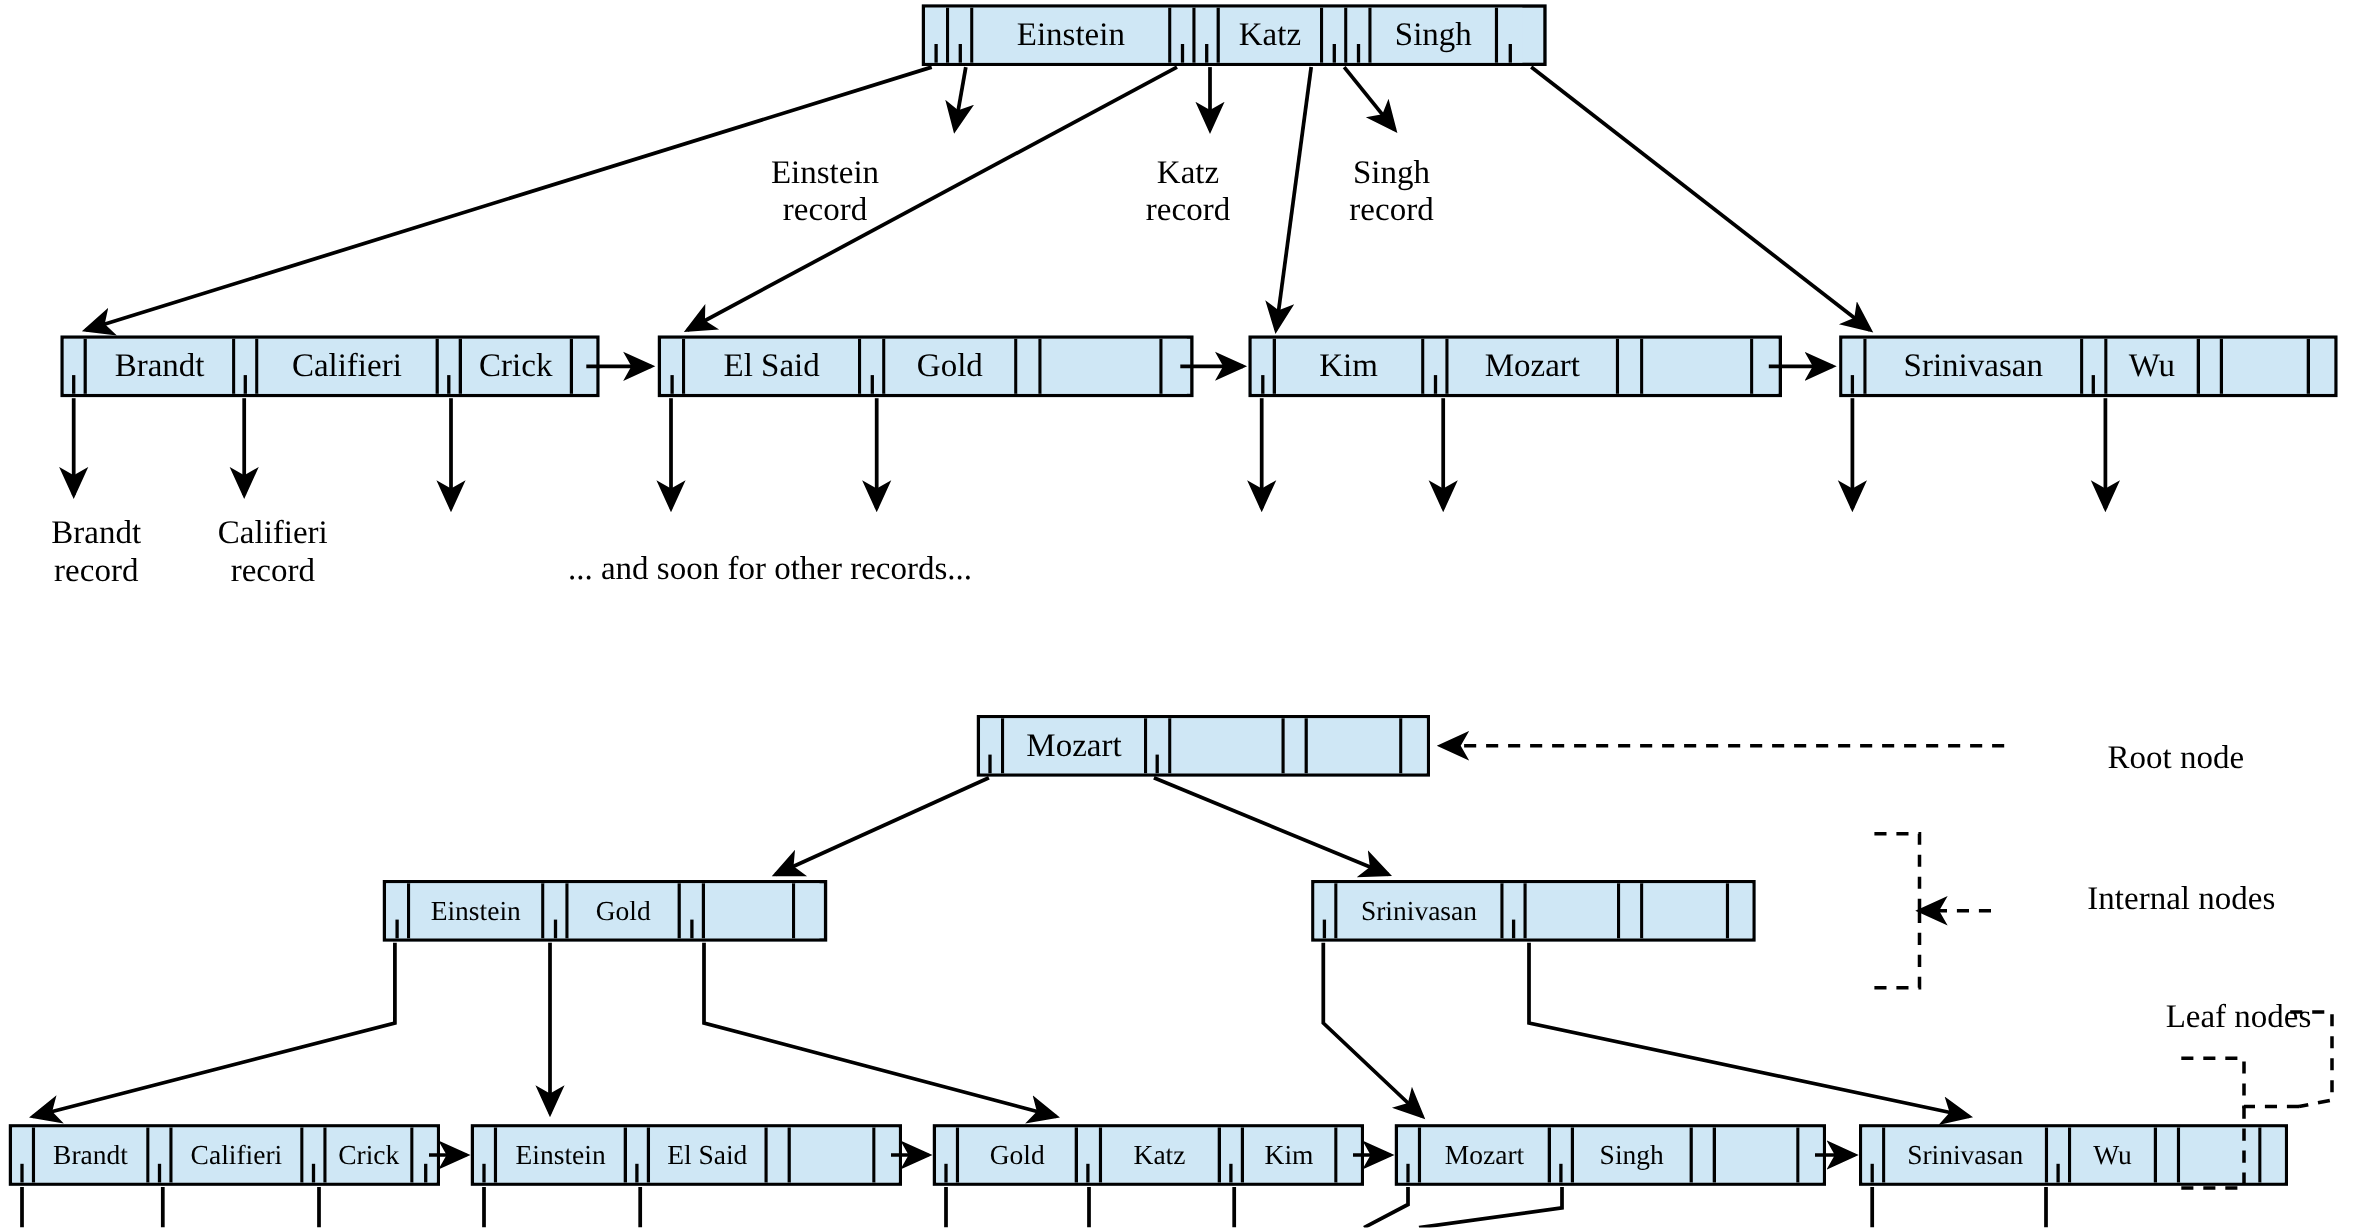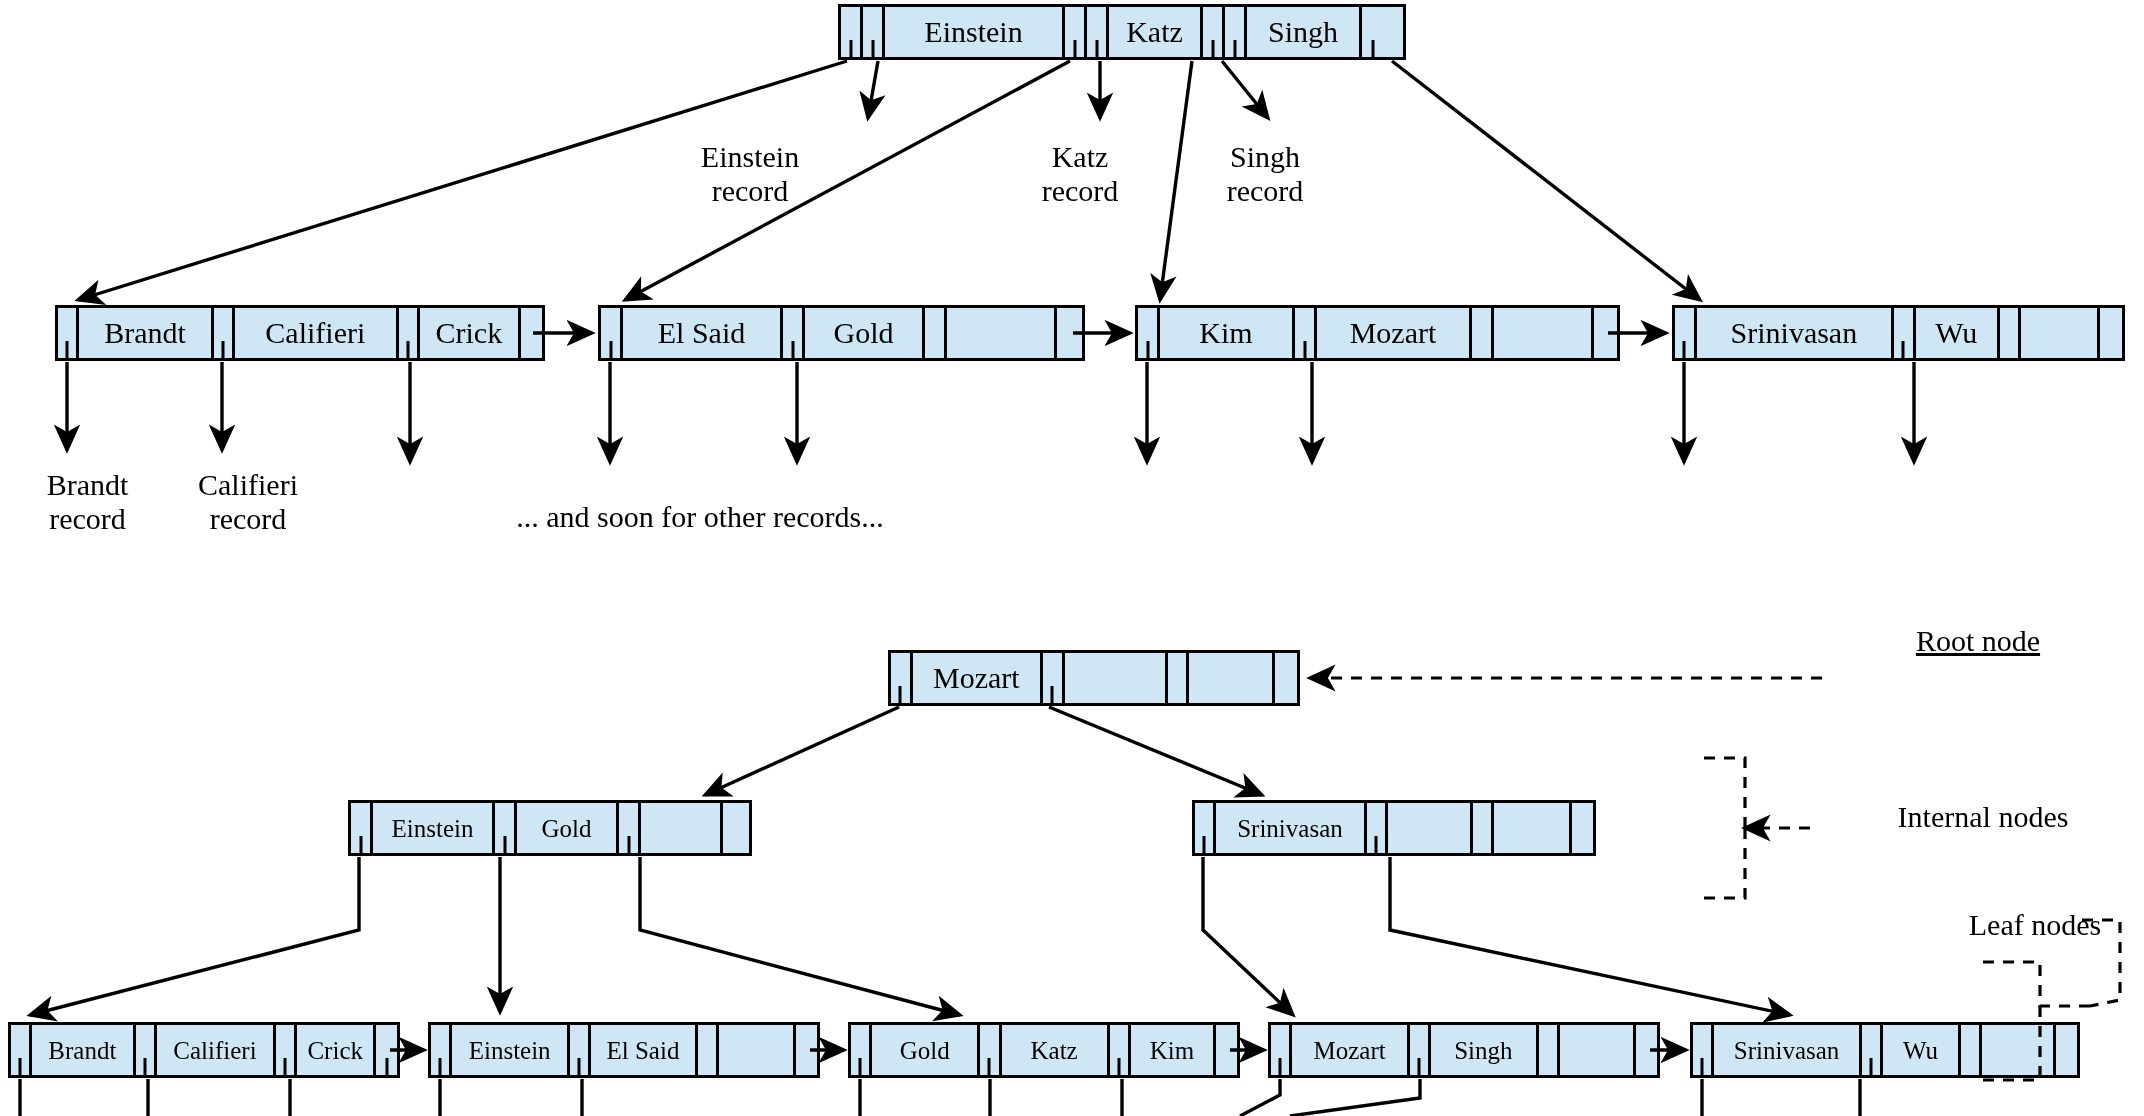--- a/index.html
+++ b/index.html
@@ -245,21 +245,21 @@
     <div class="cell key small" style="width:152px">Srinivasan</div>
     <div class="cell ptr">
         <span class="stub"></span>
       </div>
     <div class="cell key small" style="width:80px">Wu</div>
     <div class="cell ptr"></div>
     <div class="cell blank" style="width:76px"></div>
     <div class="cell ptr"></div>
   </div>
 
-  <div class="lbl left" style="left:1828px;top:624px;width:300px;text-decoration:underline;">Root node</div>
+  <div class="lbl left" style="left:1828px;top:672px;width:300px;">Root node</div>
   <div class="lbl left" style="left:1818px;top:800px;width:330px;">Internal nodes</div>
   <div class="lbl left" style="left:1920px;top:908px;width:230px;">Leaf nodes</div>
 
   <svg class="overlay" viewBox="0 0 2144 1116">
     <defs>
       <marker id="ah" markerWidth="9" markerHeight="9" refX="7.5" refY="4.5" orient="auto" markerUnits="strokeWidth">
         <path d="M0,0.6 L8.6,4.5 L0,8.4 L2.2,4.5 Z" fill="#000"></path>
       </marker>
       <marker id="ahs" markerWidth="10" markerHeight="10" refX="8" refY="5" orient="auto" markerUnits="strokeWidth">
         <path d="M0,0.8 L9.2,5 L0,9.2 L2.4,5 Z" fill="#000"></path>

